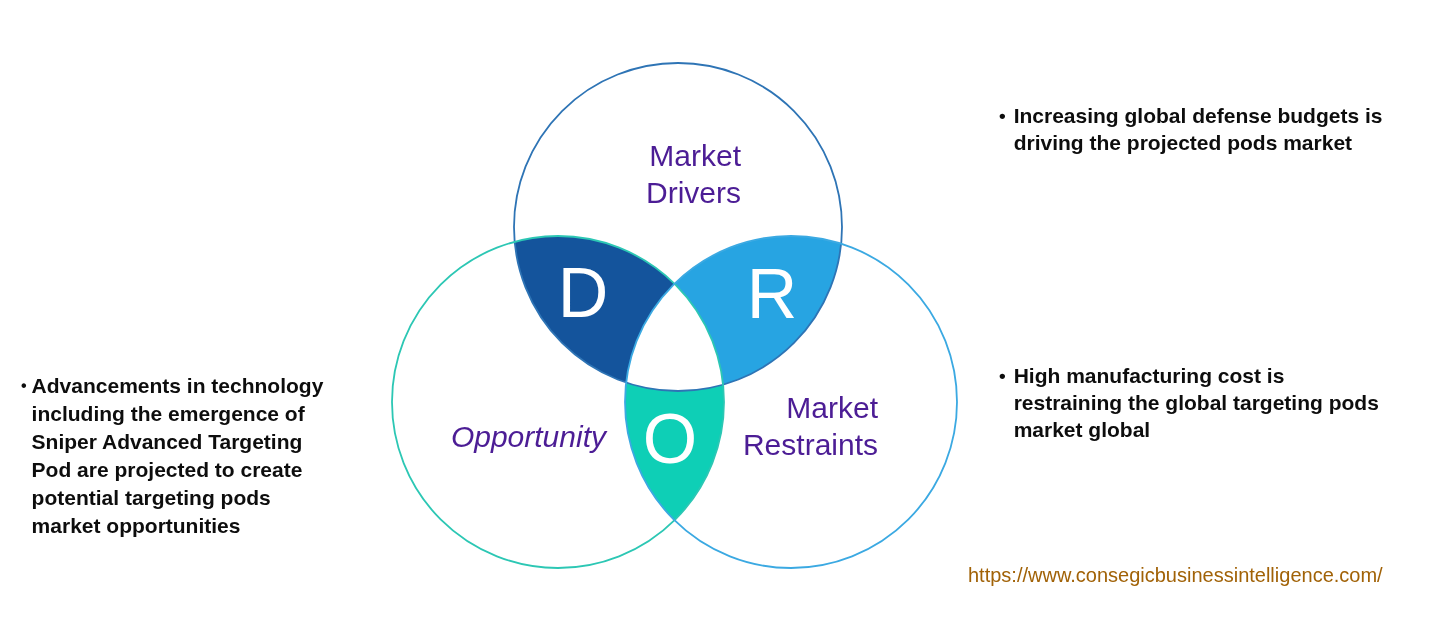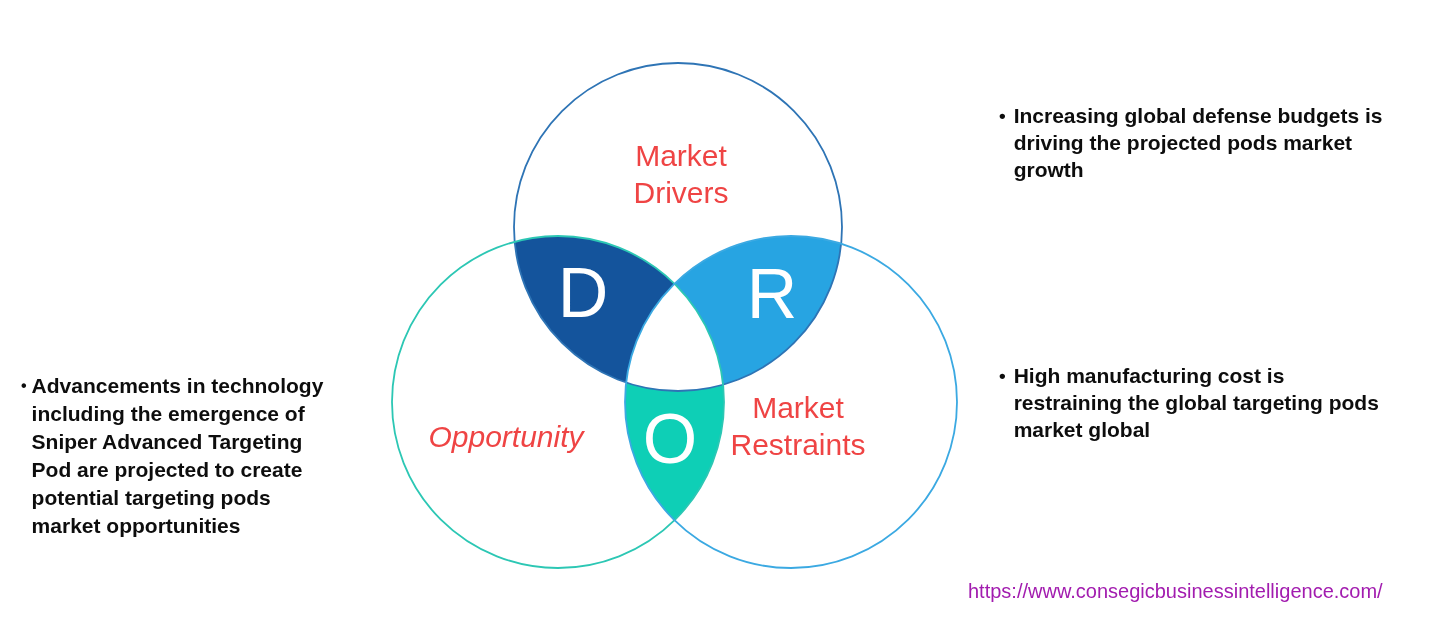--- a/index.html
+++ b/index.html
@@ -23,25 +23,25 @@
     height: 633px;
   }
   .venn-letter {
     font-family: "Liberation Sans", sans-serif;
     font-size: 70px;
     font-weight: 400;
     fill: #ffffff;
   }
   .circle-label {
     position: absolute;
-    text-align: center;
+    text-align: right;
     font-size: 30px;
     line-height: 37px;
     font-weight: 400;
-    color: #ef4444;
+    color: #4c1d95;
   }
   .note {
     position: absolute;
     display: flex;
     align-items: flex-start;
     color: #0d0d0d;
     font-weight: 600;
     font-size: 21px;
     line-height: 27px;
   }
@@ -55,24 +55,24 @@
     line-height: 28px;
   }
   .note-opportunity .bullet {
     font-size: 16px;
     line-height: 28px;
     margin-right: 5px;
   }
   .footer-url {
     position: absolute;
     left: 968px;
-    top: 580px;
+    top: 564px;
     font-size: 20px;
     font-weight: 400;
-    color: #a21caf;
+    color: #a16207;
   }
 </style>
 </head>
 <body>
 
 <div class="canvas">
 
   <svg class="venn-svg" viewBox="0 0 1453 633" aria-hidden="false">
     <defs>
       <clipPath id="clipTop">
@@ -120,21 +120,20 @@
 
   <div class="circle-label" style="left:406px; top:418px; width:200px;font-style:italic;">Opportunity</div>
 
   <div class="circle-label" style="left:718px; top:389px; width:160px;">Market Restraints</div>
 
   <div class="note" style="left:999px; top:102px; width:420px;">
     <span class="bullet">•</span>
     <div>
       <div>Increasing global defense budgets is</div>
       <div>driving the projected pods market</div>
-      <div>growth</div>
     </div>
   </div>
 
   <div class="note" style="left:999px; top:362px; width:420px;">
     <span class="bullet">•</span>
     <div>
       <div>High manufacturing cost is</div>
       <div>restraining the global targeting pods</div>
       <div>market global</div>
     </div>

